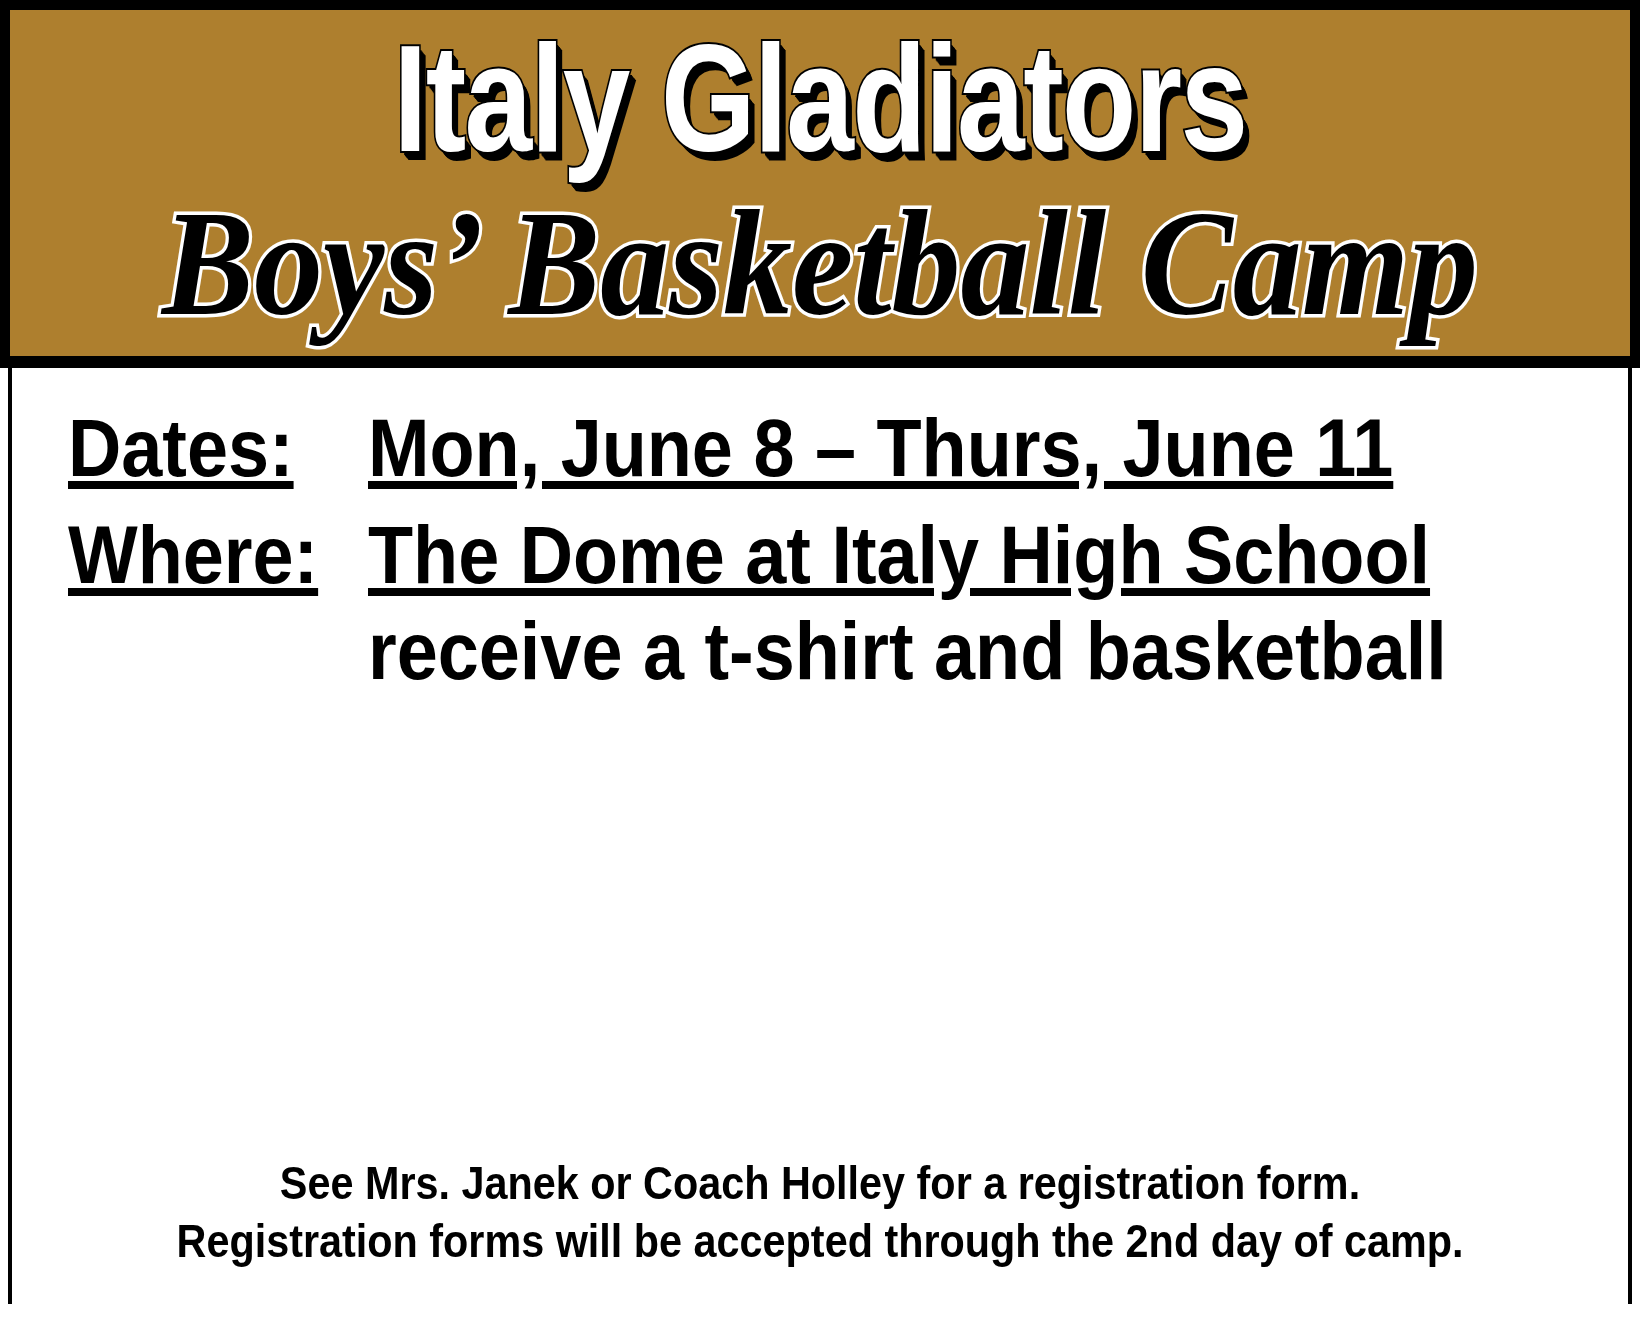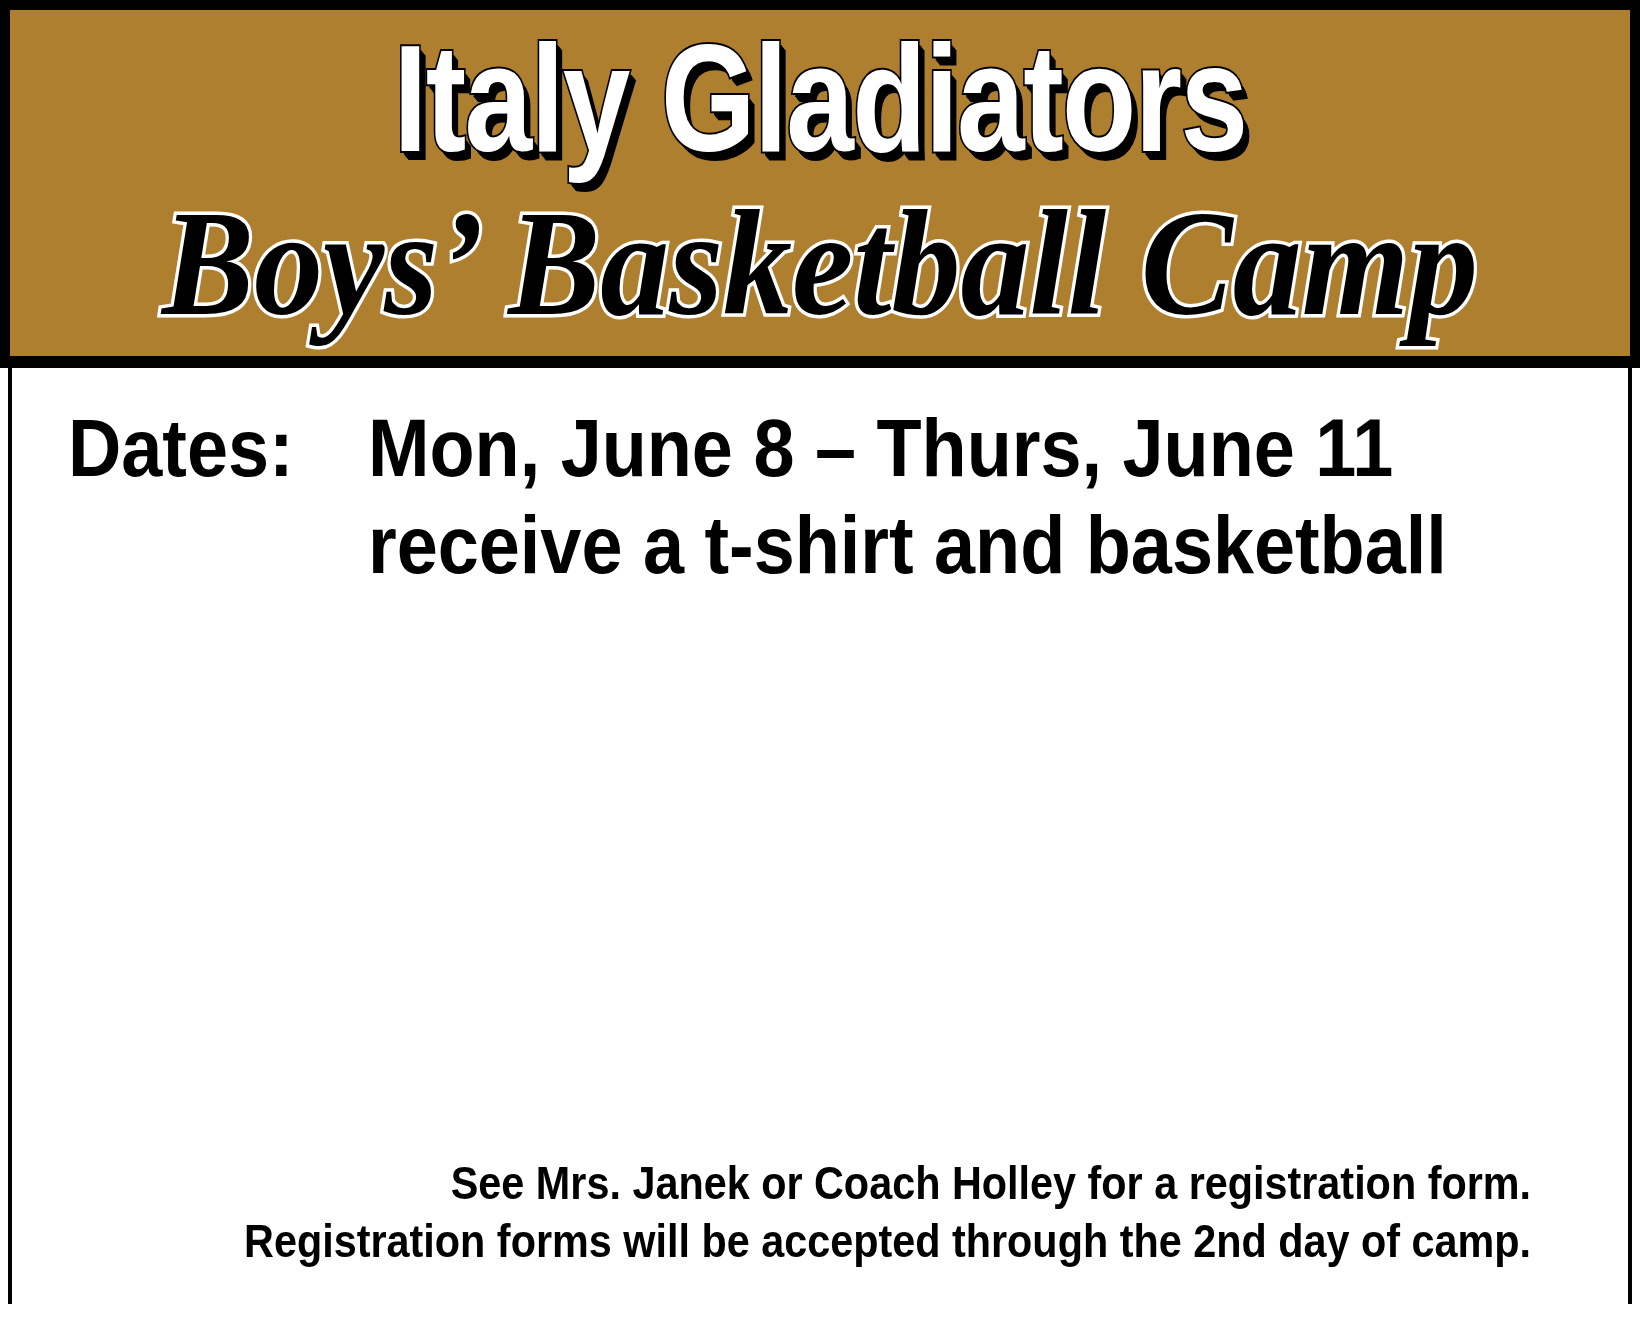--- a/index.html
+++ b/index.html
@@ -101,20 +101,21 @@
     position: absolute;
     left: 56px;
     top: 36px;
     right: 30px;
   }
 
   .detail-row {
     display: flex;
     align-items: baseline;
     margin-bottom: 18px;
+    text-decoration: underline;
   }
 
   .detail-label,
   .detail-value,
   .detail-value-cont {
     font-family: "Liberation Sans", sans-serif;
     font-weight: bold;
     font-size: 82px;
     line-height: 1.08;
     color: #000000;
@@ -136,21 +137,21 @@
     margin-left: 300px;
     margin-top: -10px;
     display: block;
   }
 
   .footnotes {
     position: absolute;
     left: 0;
     right: 0;
     bottom: 34px;
-    text-align: right;
+    text-align: center;
   }
 
   .footnote-line {
     font-family: "Liberation Sans", sans-serif;
     font-weight: bold;
     font-size: 47px;
     line-height: 1.25;
     color: #000000;
     transform: scaleX(0.88);
     transform-origin: 50% 50%;
@@ -171,20 +172,24 @@
 
     <div class="details">
 
       <div class="detail-row">
         <span class="detail-label">Dates:</span>
         <span class="detail-value">Mon, June 8 – Thurs, June 11</span>
       </div>
 
 
 
+      <div class="detail-row">
+        <span class="detail-label">Where:</span>
+        <span class="detail-value">The Dome at Italy High School</span>
+      </div>
 
 
       <div class="detail-value-cont">receive a t-shirt and basketball</div>
 
     </div>
 
     <div class="footnotes">
       <div class="footnote-line">See Mrs. Janek or Coach Holley for a registration form.</div>
       <div class="footnote-line">Registration forms will be accepted through the 2nd day of camp.</div>
     </div>

